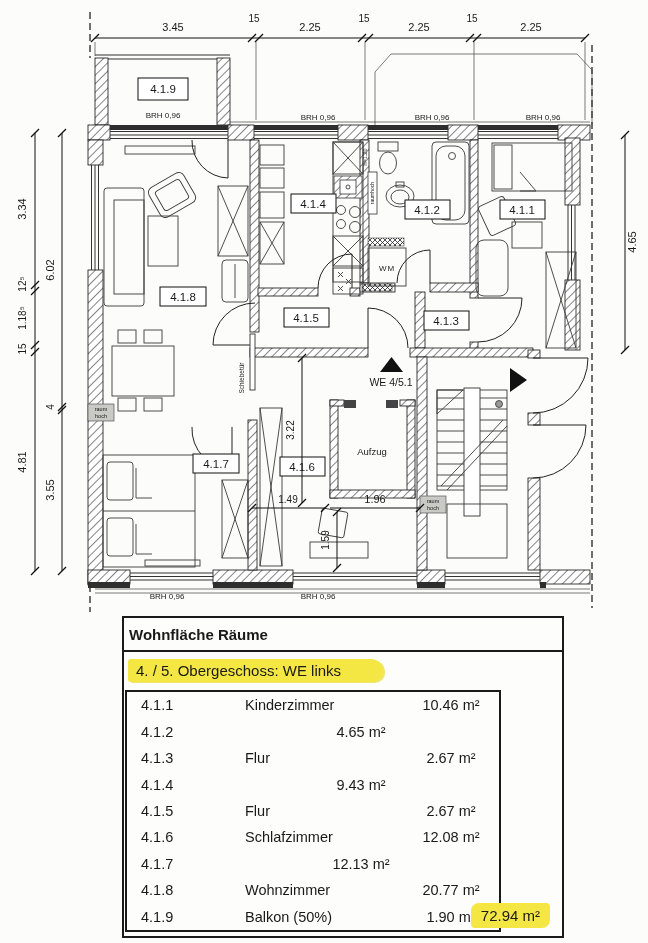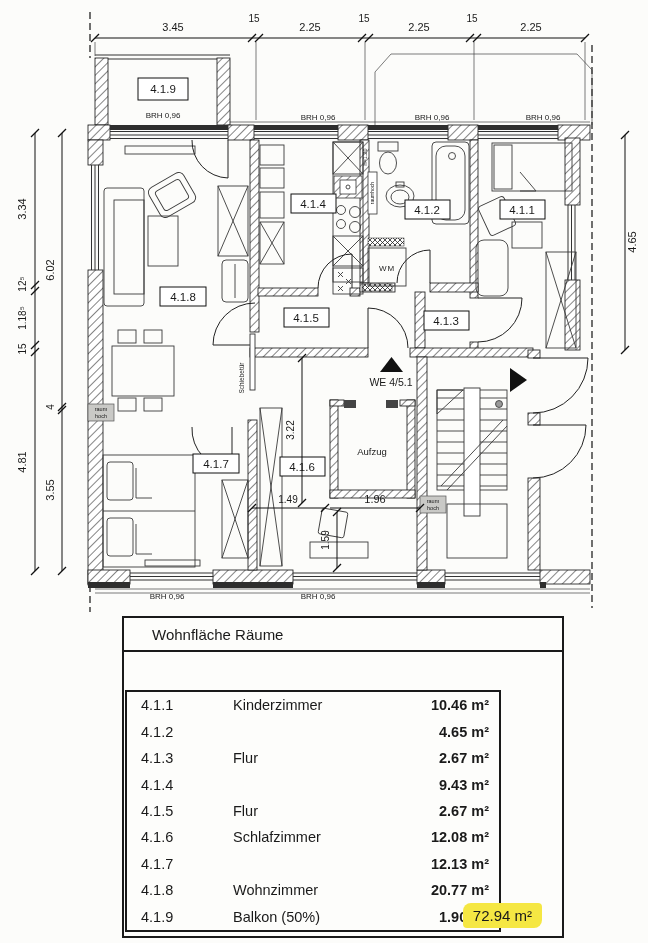--- a/index.html
+++ b/index.html
@@ -23,35 +23,35 @@
   .tick{stroke:#111;stroke-width:1.3;}
   .thin{stroke:#444;stroke-width:0.7;fill:none;}
   .dash{stroke:#111;stroke-width:1.2;stroke-dasharray:7 4;fill:none;}
   .labbox{fill:#fff;stroke:#111;stroke-width:1;}
 
   #area-table{
     position:absolute;left:122px;top:616px;width:438px;height:318px;
     border:2px solid #1a1a1a;background:#fdfdfb;font-size:15px;
   }
   .tbl-header{height:32px;border-bottom:2px solid #1a1a1a;
-    display:flex;align-items:center;padding-left:28px;}
+    display:flex;align-items:center;padding-left:5px;font-weight:bold;}
   .tbl-section{height:36px;display:flex;align-items:center;padding-left:4px;}
   .hl{background:#f5e743;border-radius:3px 12px 10px 3px;
     padding:3px 42px 3px 8px;box-shadow:2px 1px 0 #f0e571;}
   .rows-box{
     position:absolute;left:1px;top:72px;width:372px;height:238px;
     border:2px solid #1a1a1a;background:#fdfdfb;
     display:flex;flex-direction:column;justify-content:space-around;
   }
   .trow{display:flex;align-items:center;font-size:14.5px;}
   .c-code{width:92px;padding-left:14px;}
-  .c-room{width:168px;}
-  .c-area{flex:1;text-align:right;padding-right:10px;font-weight:bold;}
+  .c-room{width:168px;margin-left:12px;}
+  .c-area{flex:1;text-align:center;padding-right:10px;}
   .total-cell{
-    position:absolute;right:20px;bottom:8px;background:#f5e743;
+    position:absolute;right:12px;bottom:8px;background:#f5e743;
     padding:4px 10px;font-size:15px;border-radius:8px 4px 8px 4px;
   }
 </style>
 </head>
 <body>
 
 <svg id="plan" width="648" height="614" viewBox="0 0 648 614">
   <defs>
     <pattern id="h" width="6" height="6" patternUnits="userSpaceOnUse" patternTransform="rotate(45)">
       <rect width="6" height="6" fill="#ffffff"></rect>
@@ -417,20 +417,23 @@
     <line class="tick" x1="333" y1="516" x2="341" y2="508"></line>
       <line class="tick" x1="333" y1="572" x2="341" y2="564"></line>
     <text class="dimtxt-s" x="329" y="540" transform="rotate(-90 329 540)">1.59</text>
   </g>
 </svg>
 
 <div id="area-table">
   <div class="tbl-header">
     <span>Wohnfläche Räume</span>
   </div>
+  <div class="tbl-section">
+    <span class="hl">4. / 5. Obergeschoss: WE links</span>
+  </div>
   <div class="rows-box">
     <div class="trow">
         <span class="c-code">4.1.1</span>
         <span class="c-room">Kinderzimmer</span>
         <span class="c-area">10.46 m²</span>
       </div>
     <div class="trow">
         <span class="c-code">4.1.2</span>
         <span class="c-area">4.65 m²</span>
       </div>

